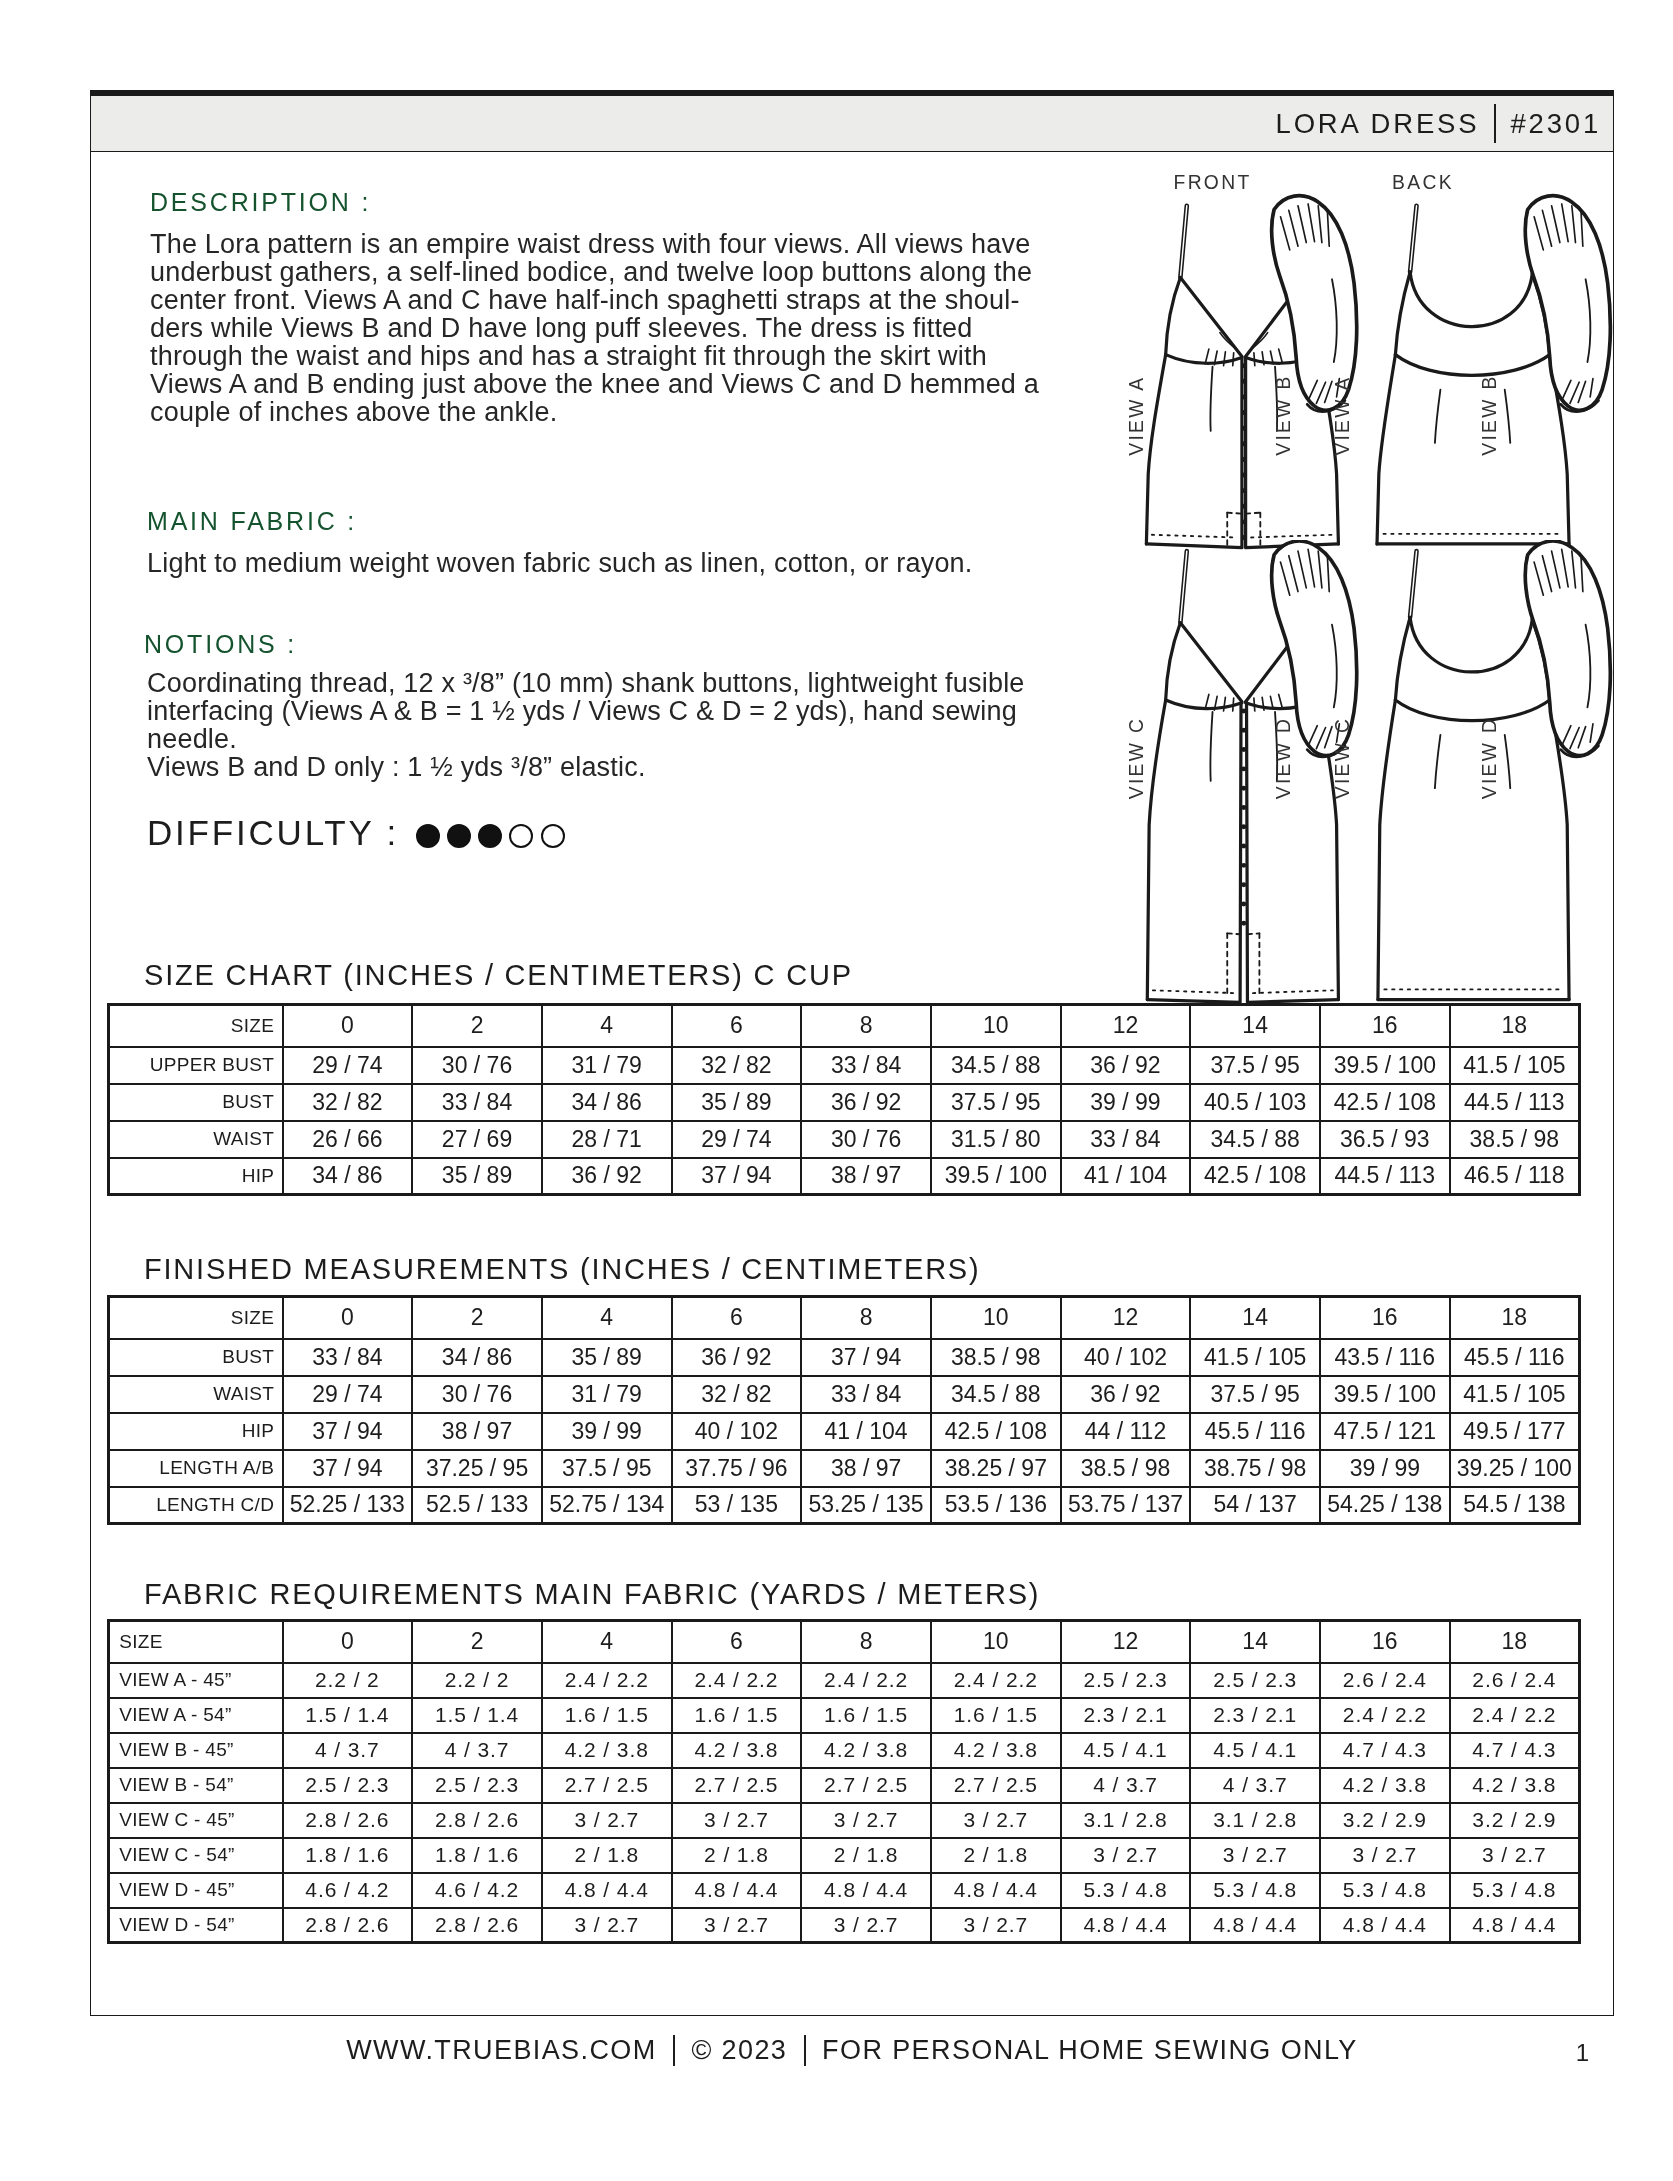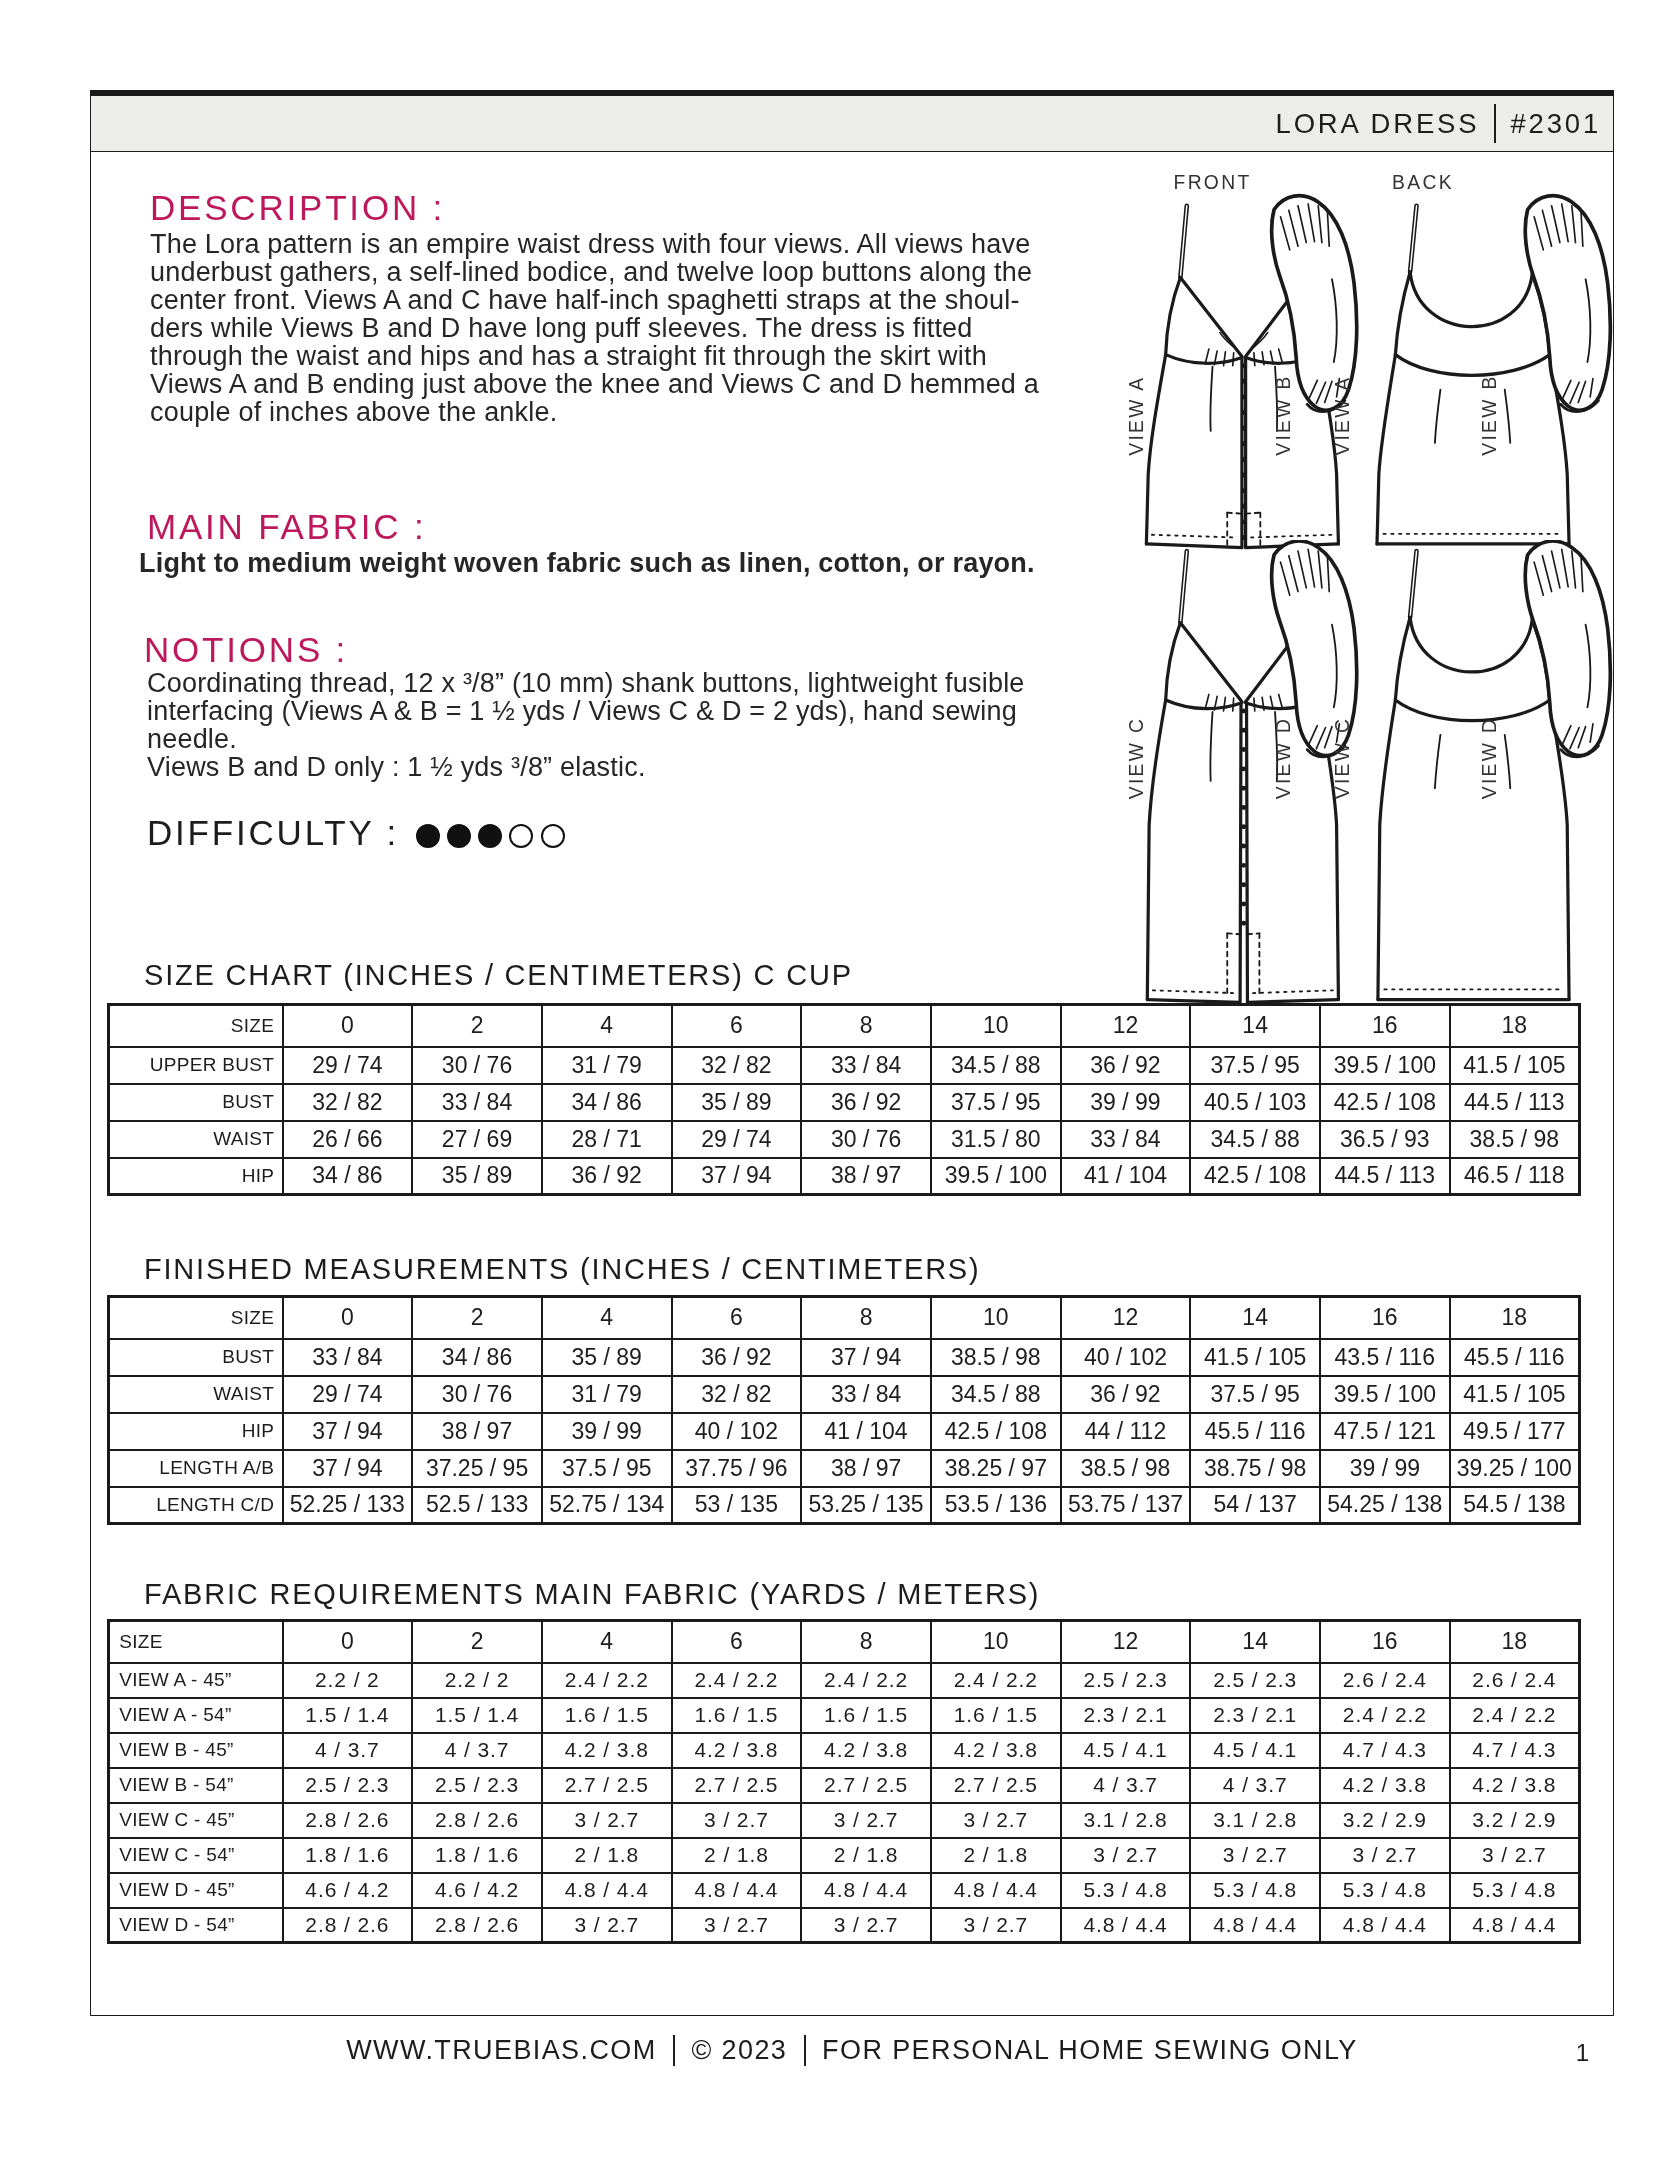--- a/index.html
+++ b/index.html
@@ -12,21 +12,21 @@
     background:#ececea; border-top:6.4px solid #1a1a1a; border-bottom:1.8px solid #1a1a1a;
     border-left:1.8px solid #1a1a1a; border-right:1.8px solid #1a1a1a;
     display:flex; align-items:center; justify-content:flex-end; padding-right:12px; }
   .topbar .t { font-size:27.5px; letter-spacing:2.8px; color:#1d1d1d; }
   .topbar .bar { width:1.8px; height:39px; background:#1d1d1d; margin:0 14.7px; }
 
   
   .content-box { position:absolute; left:90px; top:152px; width:1524px; height:1864px;
     border-left:1.8px solid #1a1a1a; border-right:1.8px solid #1a1a1a; border-bottom:1.8px solid #1a1a1a; }
 
-  .sec-head { position:absolute; font-size:35px; font-weight:400; letter-spacing:2.8px; color:#be185d; }
+  .sec-head { position:absolute; font-size:25px; font-weight:400; letter-spacing:2.8px; color:#14532d; }
   .tbl-head { position:absolute; font-size:29px; font-weight:400; letter-spacing:1.8px; color:#1d1d1d; }
   .body-text { position:absolute; font-size:27px; line-height:28px; letter-spacing:0.2px;
     color:#262626; white-space:pre-line; }
 
   
   .diff-row { position:absolute; left:147px; top:801px; display:flex; align-items:center; gap:16.5px;margin-top:12px; }
   .diff-row .sec-head-inline { font-size:35px; letter-spacing:2.8px; color:#1d1d1d; }
   .dots { display:flex; align-items:center; gap:7.3px; padding-top:5.5px; }
   .dot { width:24px; height:24px; border-radius:50%; border:2.8px solid #111; display:inline-block; background:#fff; }
   .dot.filled { background:#111; }
@@ -69,21 +69,21 @@
   <h2 class="sec-head" style="left:150px; top:188px;">DESCRIPTION :</h2>
   <div class="body-text" style="left:150px; top:230px; width:1001px;">The Lora pattern is an empire waist dress with four views. All views have
 underbust gathers, a self-lined bodice, and twelve loop buttons along the
 center front. Views A and C have half-inch spaghetti straps at the shoul-
 ders while Views B and D have long puff sleeves. The dress is fitted
 through the waist and hips and has a straight fit through the skirt with
 Views A and B ending just above the knee and Views C and D hemmed a
 couple of inches above the ankle.</div>
 
   <h2 class="sec-head" style="left:147px; top:507px;">MAIN FABRIC :</h2>
-  <div class="body-text" style="left:139px; top:549px; width:1001px;font-weight:bold;">Light to medium weight woven fabric such as linen, cotton, or rayon.</div>
+  <div class="body-text" style="left:147px; top:549px; width:1001px;">Light to medium weight woven fabric such as linen, cotton, or rayon.</div>
 
   <h2 class="sec-head" style="left:144px; top:630px;">NOTIONS :</h2>
   <div class="body-text" style="left:147px; top:669px; width:1001px;">Coordinating thread, 12 x ³/8” (10 mm) shank buttons, lightweight fusible
 interfacing (Views A &amp; B = 1 ½ yds / Views C &amp; D = 2 yds), hand sewing
 needle.
 Views B and D only : 1 ½ yds ³/8” elastic.</div>
 
   <div class="diff-row">
     <span class="sec-head-inline">DIFFICULTY :</span>
     <span class="dots">

